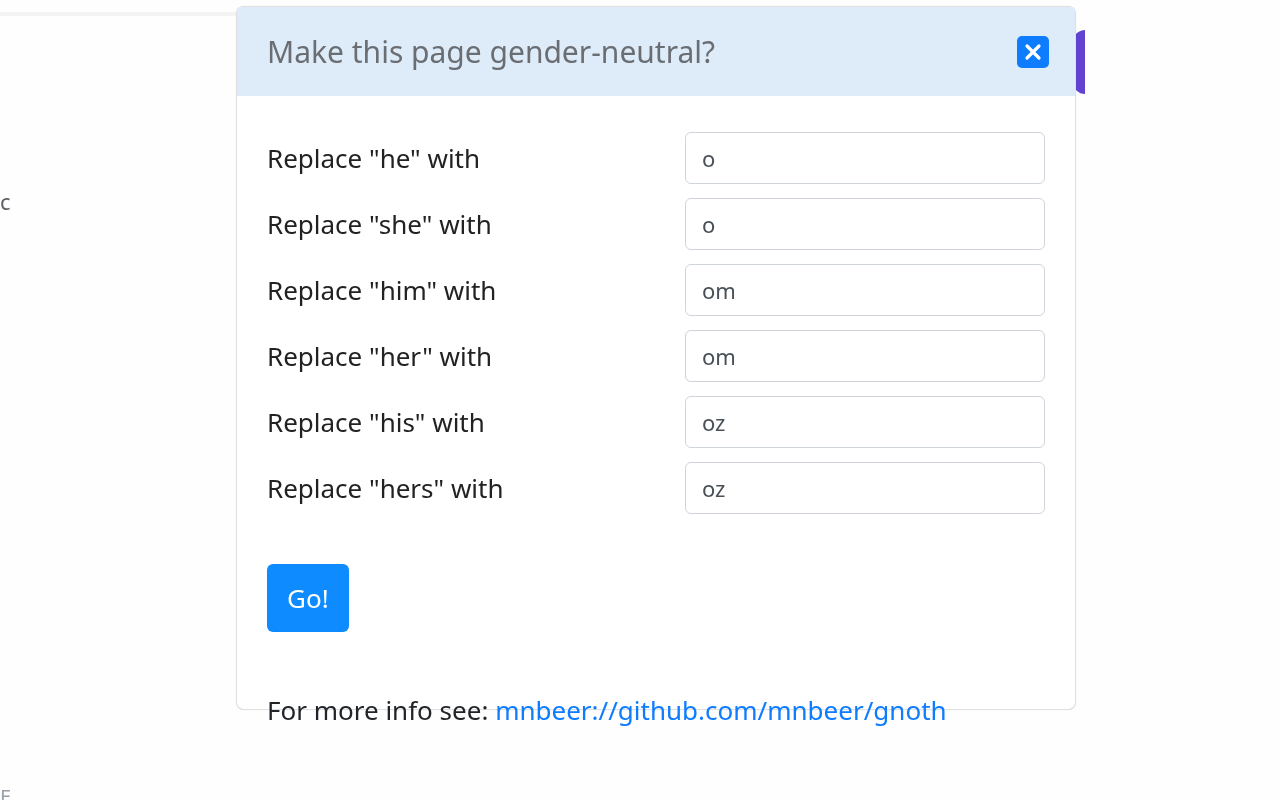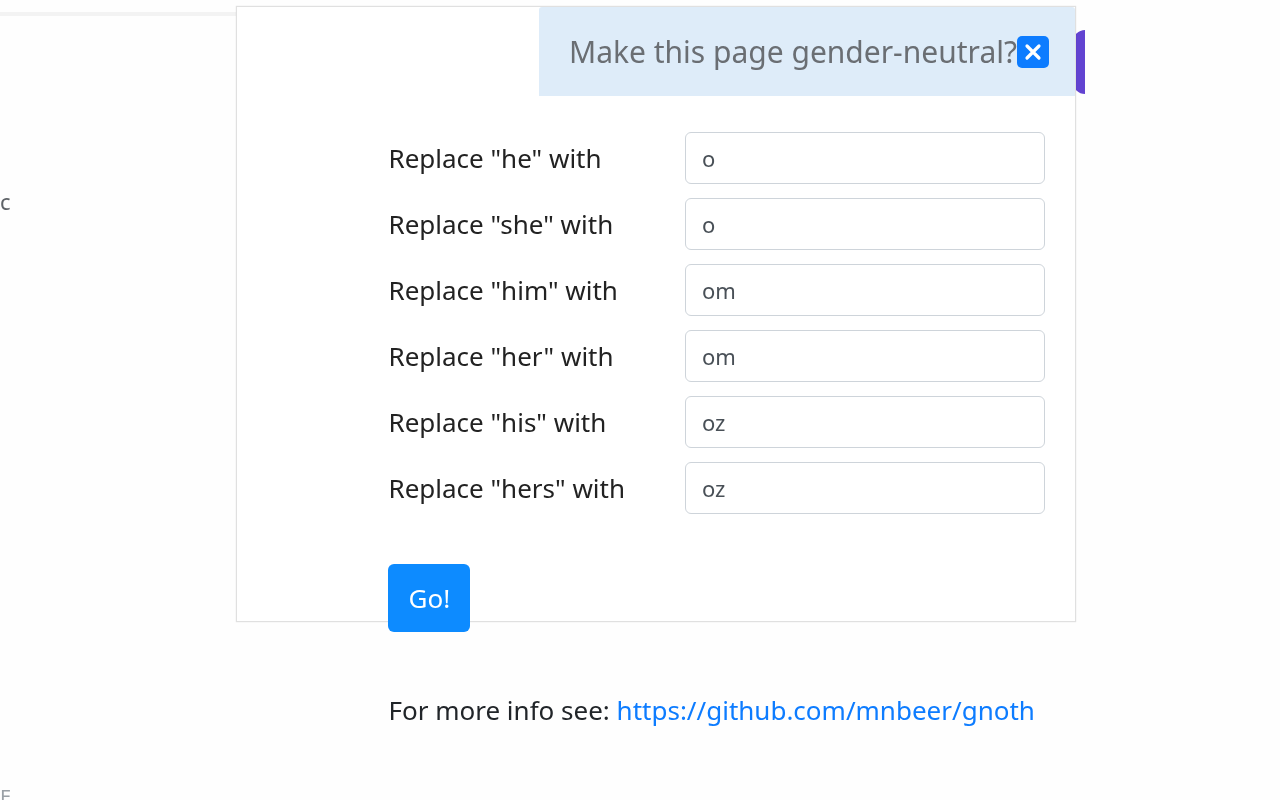--- a/index.html
+++ b/index.html
@@ -43,29 +43,28 @@
     width: 12px; height: 64px;
     border-radius: 12px 0 0 12px;
     background: #6243d1;
   }
 
   .alert-panel {
     position: absolute;
     left: 236px;
     top: 6px;
     width: 840px;
-    height: 616px;
+    height: 704px;
     background: #ffffff;
     border: 1px solid rgba(0,0,0,0.12);
-    border-radius: 0;
+    border-radius: 8px;
     box-shadow: 0 0 1px rgba(0,0,0,0.15);
     box-sizing: border-box;
     display: flex;
     flex-direction: column;
-    align-items: flex-end;
   }
 
   .alert-header {
     background: #deecf9;
     padding: 24px 26px 24px 30px;
     display: flex;
     align-items: center;
     justify-content: space-between;
     border-top-left-radius: 3px;
     border-top-right-radius: 3px;
@@ -186,18 +185,18 @@
       <span class="field-label">Replace "hers" with</span>
       <input class="field-input" type="text" value="oz" style="">
 
     </div>
 
     <div class="go-row">
       <button class="go-btn">Go!</button>
     </div>
 
     <div class="info-line">
-      <span>For more info see: </span><a href="#">https://github.com/mnbeer/gnoth</a>
+      <span>For more info see: </span><a href="#">mnbeer://github.com/mnbeer/gnoth</a>
     </div>
 
   </div>
 
 </div>
 
 </body></html>

